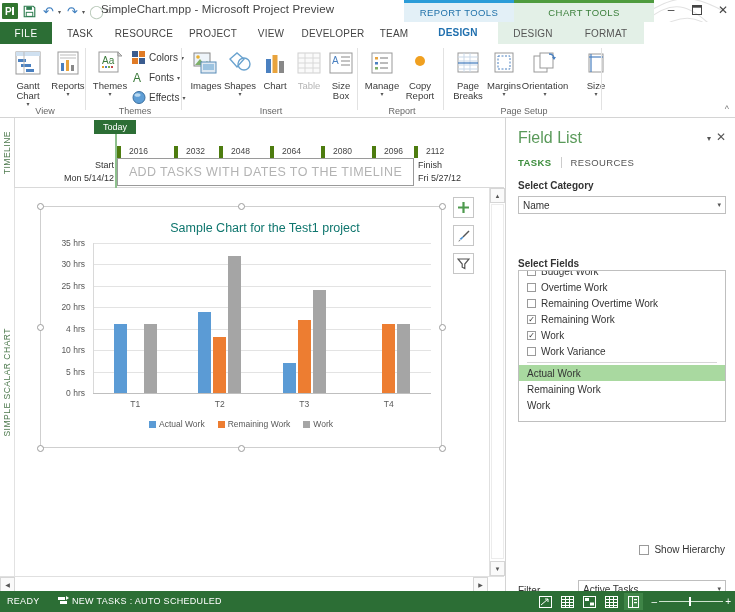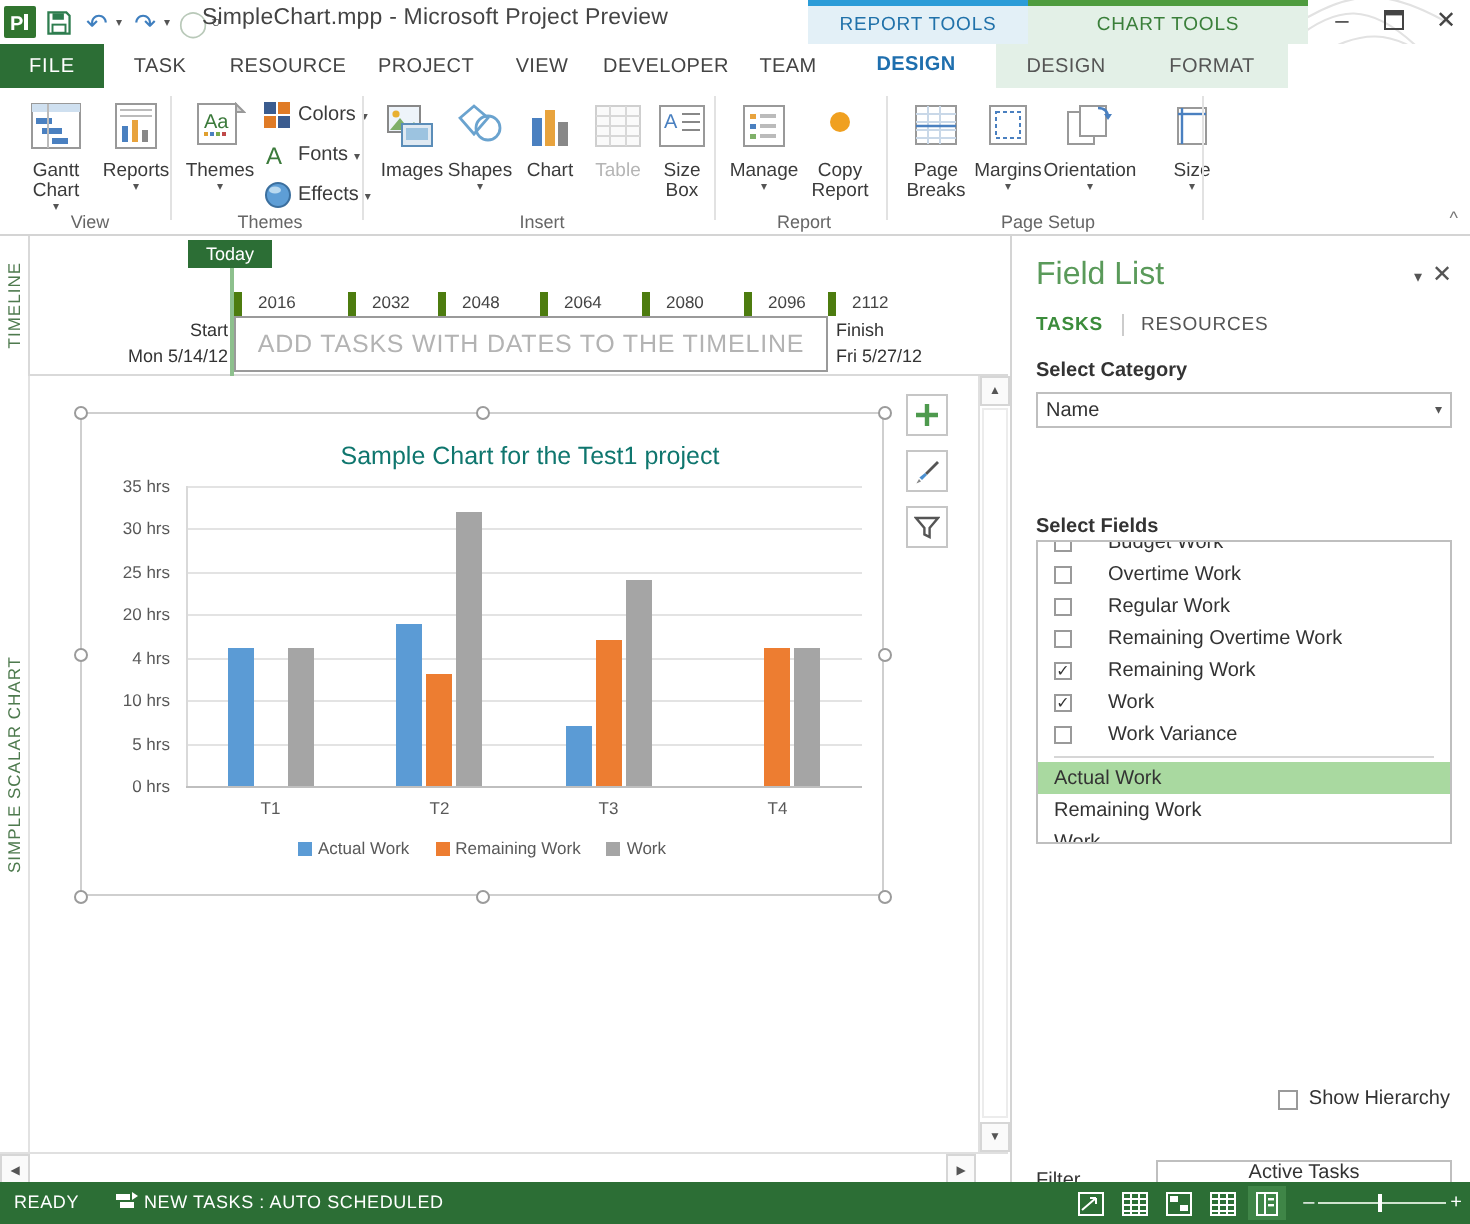--- a/index.html
+++ b/index.html
@@ -146,21 +146,21 @@
   .pt.act { color:#3b8c3b; font-weight:bold; }
   .pt.ina { color:#555; }
   .pt-div { width:1px; height:11px; background:#ccc; }
   .sec-label { position:absolute; left:12px; font-size:10px; color:#333; font-weight:bold; }
   .combo { position:absolute; border:1px solid #bfbfbf; background:#fff; height:18px;
            display:flex; align-items:center; padding:0 4px; font-size:10px; color:#333; }
   .combo .cv { flex:1; }
   .combo .ca { font-size:7px; color:#555; }
   .fieldbox { position:absolute; left:12px; top:288px; width:208px; height:150px;
               border:1px solid #bfbfbf; background:#fff; overflow:hidden; }
-  .frow { height:16px; display:flex; align-items:center; padding-left:8px; font-size:10px; color:#333; gap:18px; }
+  .frow { height:16px; display:flex; align-items:center; padding-left:8px; font-size:10px; color:#333; gap:5px; }
   .cbx { width:9px; height:9px; border:1px solid #9a9a9a; background:#fff;
          display:flex; align-items:center; justify-content:center; font-size:8px; color:#333; line-height:9px;}
   .fdiv { height:1px; background:#d6d6d6; margin:3px 8px 2px 8px; }
   .frow.sel { background:#a9d9a0; }
   .frow.plain { padding-left:8px; }
   .prow-label { position:absolute; left:12px; font-size:10px; color:#333; }
   .tinycbx { width:10px; height:10px; border:1px solid #9a9a9a; background:#fff; }
 
   
   .statusbar { position:absolute; left:0; top:591px; width:735px; height:21px; background:#2c6e35; }
@@ -655,24 +655,20 @@
           <div class="frow" style="margin-top: -8px;">
             <span class="cbx"></span>
             <span>Budget Work</span>
           </div>
           <div class="frow">
             <span class="cbx"></span>
             <span>Overtime Work</span>
           </div>
           <div class="frow">
             <span class="cbx"></span>
-            <span>Regular Work</span>
-          </div>
-          <div class="frow">
-            <span class="cbx"></span>
             <span>Remaining Overtime Work</span>
           </div>
           <div class="frow">
             <span class="cbx">✓</span>
             <span>Remaining Work</span>
           </div>
           <div class="frow">
             <span class="cbx">✓</span>
             <span>Work</span>
           </div>
@@ -689,21 +685,21 @@
           <div class="frow plain">
             <span>Remaining Work</span>
           </div>
           <div class="frow plain">
             <span>Work</span>
           </div>
         </div>
     </div>
 
     <div class="prow-label" style="top:467px;">Filter</div>
-    <div class="combo" style="left:72px;top:462px;width:148px;flex-direction:column;">
+    <div class="combo" style="left:72px;top:462px;width:148px;">
       <span class="cv">Active Tasks</span>
       <span class="ca">▾</span>
     </div>
 
     <div class="prow-label" style="top:491px;">Group By</div>
     <div class="combo" style="left:72px;top:486px;width:148px;">
       <span class="cv">No Group</span>
       <span class="ca">▾</span>
     </div>
 

